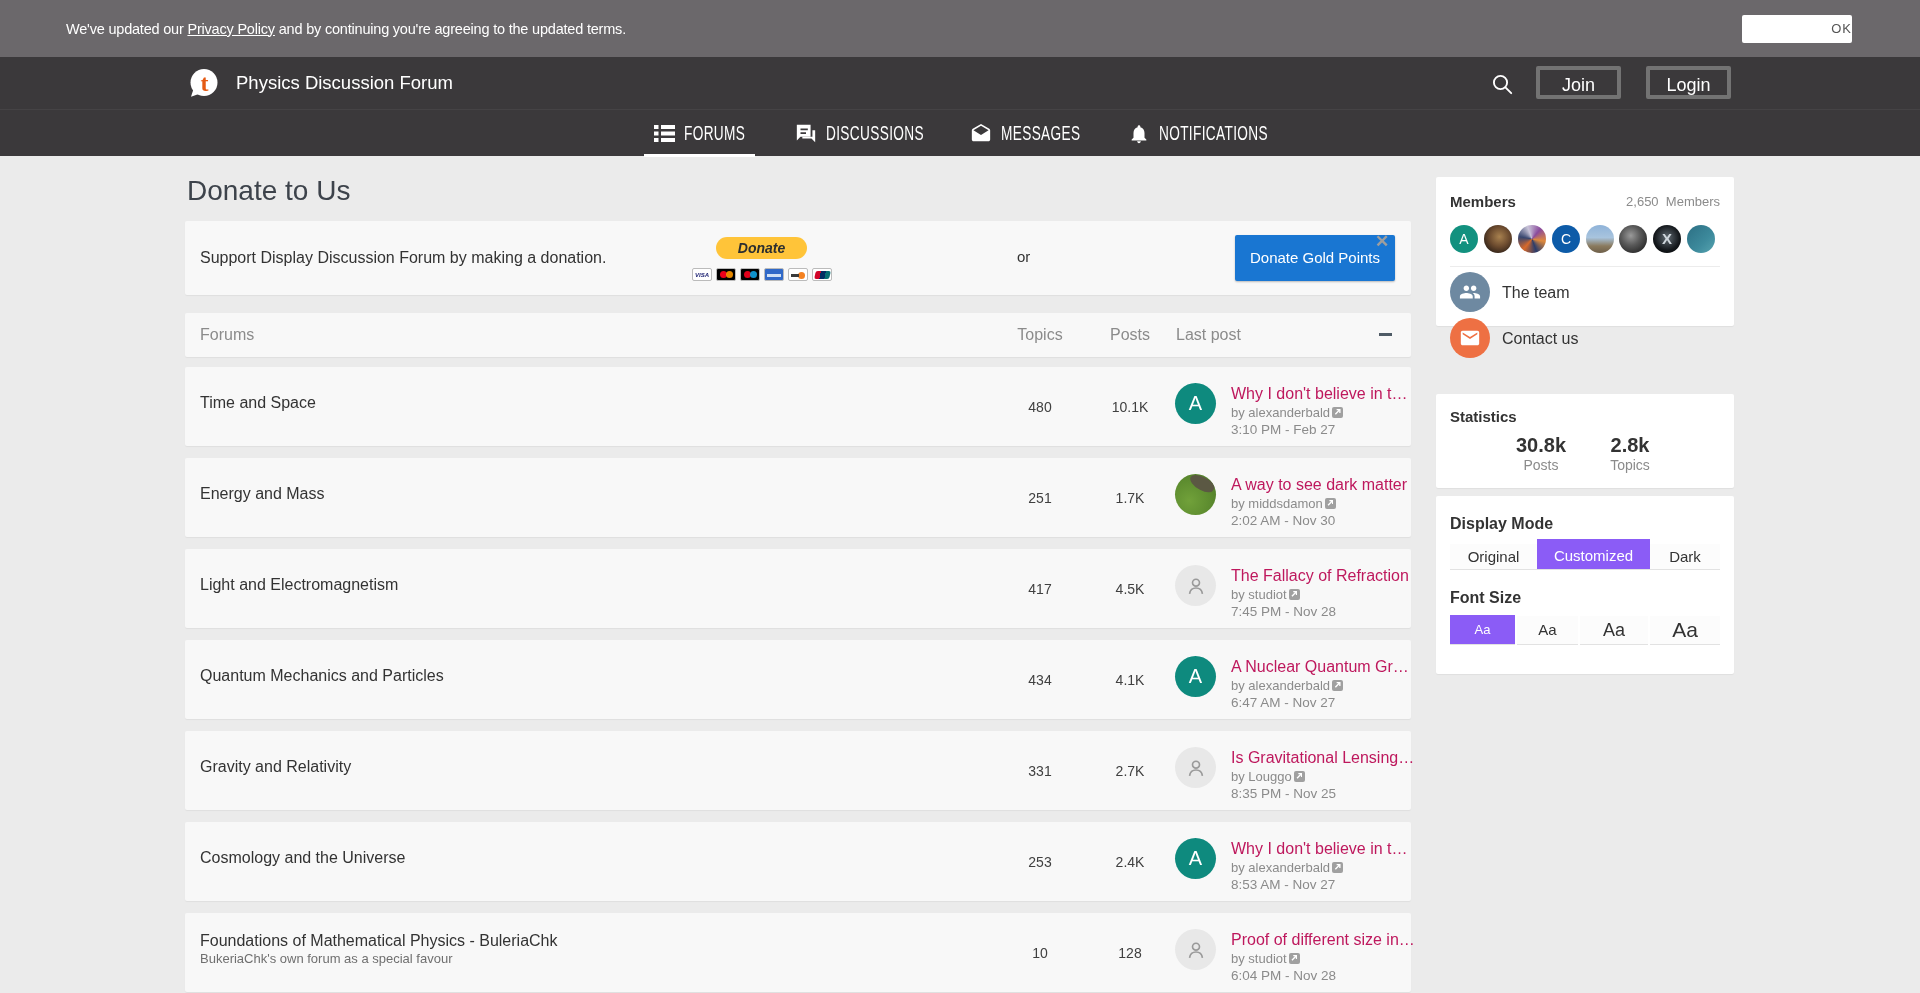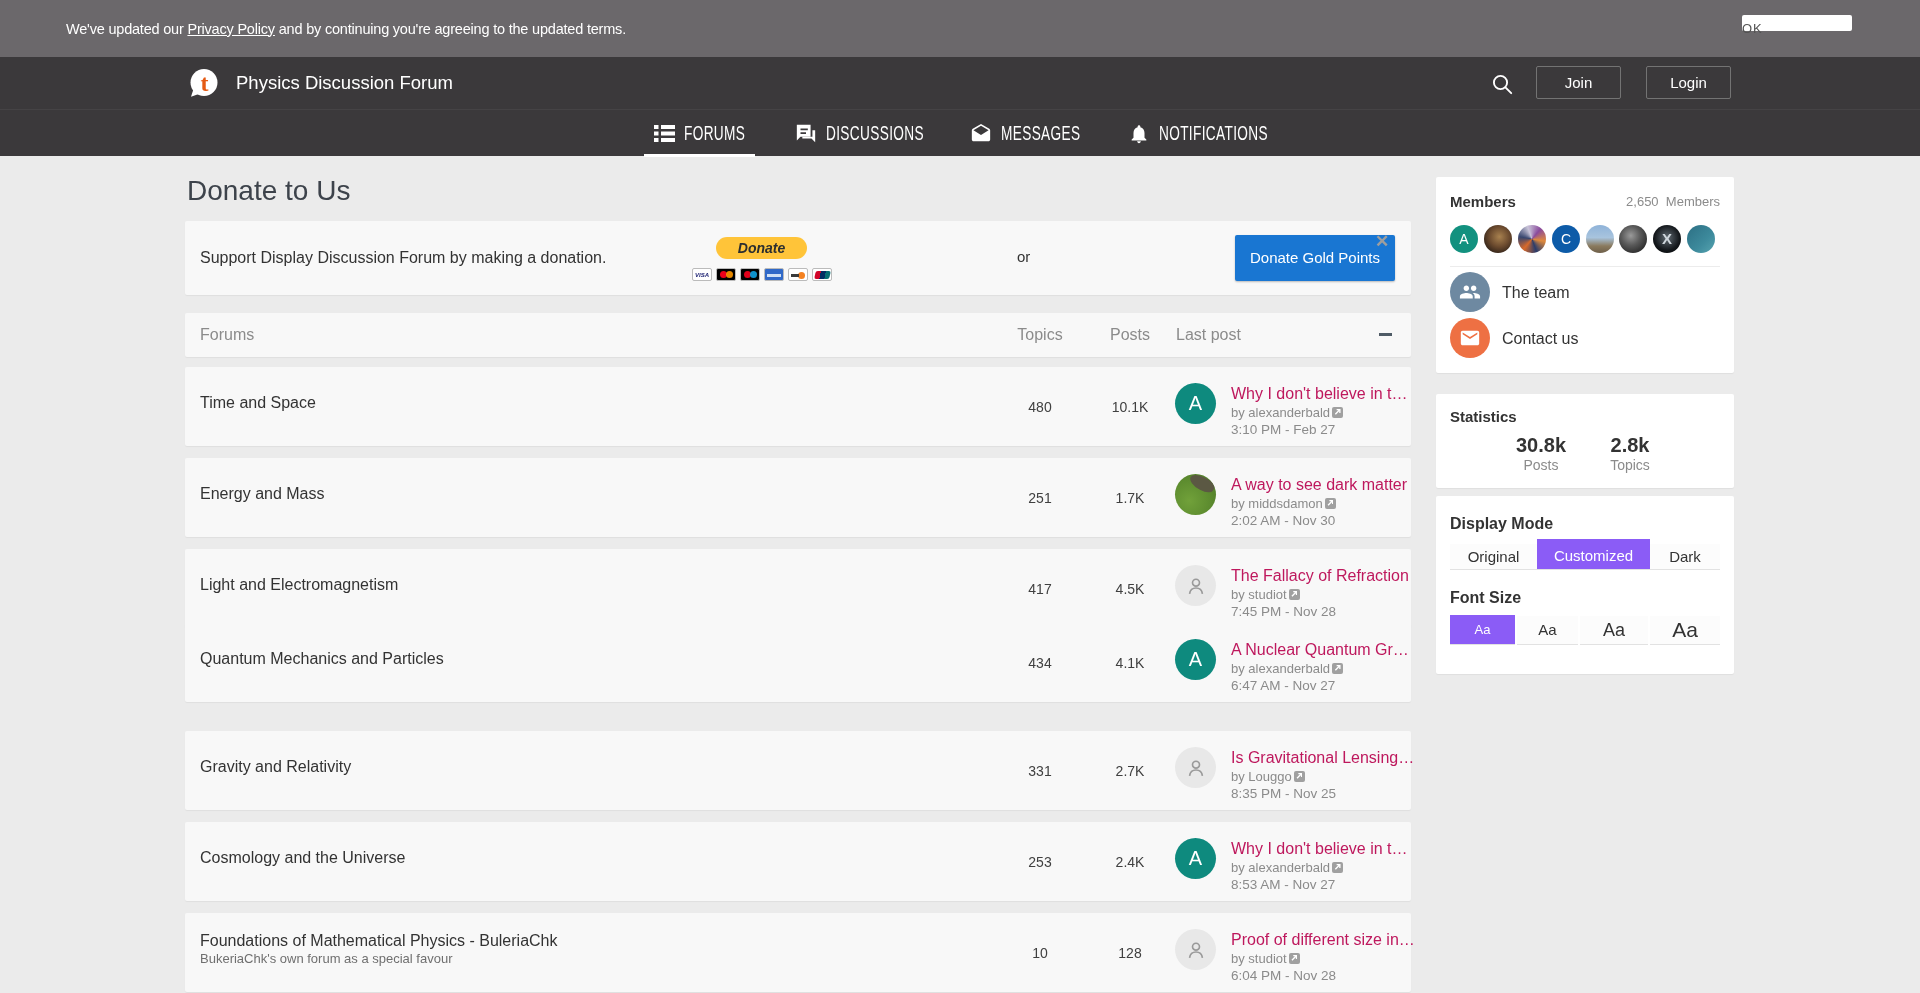--- a/index.html
+++ b/index.html
@@ -4,28 +4,28 @@
 <title>Physics Discussion Forum</title>
 <style>
 * { margin:0; padding:0; box-sizing:border-box; }
 html,body { width:1920px; height:993px; overflow:hidden; }
 body { background:#ebebeb; font-family:"Liberation Sans", sans-serif; position:relative; }
 
 
 .notice { position:absolute; left:0; top:0; width:1920px; height:57px; background:#6b686b; }
 .notice .txt { position:absolute; left:66px; top:50%; transform:translateY(-50%); color:#fff; font-size:14.5px; letter-spacing:-0.2px; }
 .notice .txt a { color:#fff; text-decoration:underline; }
-.okbtn { position:absolute; left:1742px; top:15px; width:110px; height:16px; background:#fff; border-radius:2px; color:#545454; font-size:13px; letter-spacing:1px; text-align:left; line-height:28px; }
+.okbtn { position:absolute; left:1742px; top:15px; width:110px; height:28px; background:#fff; border-radius:2px; color:#545454; font-size:13px; letter-spacing:1px; text-align:right; line-height:28px; }
 
 
 .navbar { position:absolute; left:0; top:57px; width:1920px; height:52px; background:#3b393b; }
 .logo { position:absolute; left:190px; top:12px; width:28px; height:28px; }
 .site-title { position:absolute; left:236px; top:50%; transform:translateY(-50%); color:#fff; font-size:18.5px; white-space:nowrap; }
 .searchicon { position:absolute; left:1491px; top:16px; }
-.navbtn { position:absolute; top:9px; width:85px; height:33px; border:1px solid #737373; border-radius:2px; color:#fff; font-size:15px; text-align:center; line-height:31px; }
+.navbtn { position:absolute; top:9px; width:85px; height:33px; border:4px solid #737373; border-radius:2px; color:#fff; font-size:18px; text-align:center; line-height:31px; }
 .joinbtn { left:1536px; }
 .loginbtn { left:1646px; }
 
 
 .subnav { position:absolute; left:0; top:109px; width:1920px; height:47px; background:#3b393b; border-top:1px solid #454345; }
 .subnav .items { position:absolute; left:0; top:0; width:1920px; height:47px; }
 .nav-item { position:absolute; top:0; height:47px; display:flex; align-items:center; color:#fff; font-size:14px; letter-spacing:.4px; padding:0 10px; }
 .nav-item svg { margin-right:9px; }
 .nav-item .lbl { display:inline-block; font-size:19.5px; letter-spacing:0.5px; transform:scaleX(0.7); transform-origin:left center; white-space:nowrap; overflow:visible; }
 .nav-item.active::after { content:""; position:absolute; left:0; bottom:0; width:100%; height:3px; background:#fff; }
@@ -80,21 +80,21 @@
 .sav3 { background:conic-gradient(from 220deg, #d96a2a, #37456e, #c8c3d8, #8a4a9c, #e08a3c, #2b3c6b, #d96a2a); }
 .sav4 { background:#0d5ba8; color:#fff; font-size:14px; text-align:center; line-height:28px; }
 .sav5 { background:linear-gradient(180deg, #8fb3d9 0%, #a8c4de 45%, #8a7a5e 75%, #6e5f49 100%); }
 .sav6 { background:radial-gradient(circle at 42% 38%, #9a9a9a 0%, #5a5a5a 40%, #1d1d1d 90%); }
 .sav7 { background:radial-gradient(circle at 50% 45%, #606a72 0%, #14181c 60%, #000 100%); color:#cfd6dc; font-size:15px; font-weight:bold; text-align:center; line-height:28px; }
 .sav8 { background:linear-gradient(135deg, #2c6f84 0%, #3d8a9c 60%, #57a4b0 100%); }
 
 
 .sidebar { position:absolute; left:1436px; top:177px; width:298px; }
 .scard { position:absolute; left:0; width:298px; background:#fff; border-radius:2px; box-shadow:0 1px 1px rgba(0,0,0,0.05); }
-.members-card { top:0; height:196px; }
+.members-card { top:0; height:149px; }
 .sc-h { position:absolute; left:14px; font-size:15px; font-weight:bold; color:#333; }
 .mem-count { position:absolute; right:14px; top:17px; font-size:13px; color:#8b8b8b; }
 .avrow { position:absolute; left:14px; top:48px; height:28px; }
 .avrow .sav { position:absolute; top:0; width:28px; height:28px; border-radius:50%; overflow:hidden; }
 .mem-div { position:absolute; left:14px; right:14px; top:89px; border-top:1px solid #ececec; }
 .srow-ico { position:absolute; left:14px; width:40px; height:40px; border-radius:50%; }
 .srow-lbl { position:absolute; left:66px; font-size:16px; color:#333; }
 
 .stats-card { top:217px; height:94px; }
 .stat-num { position:absolute; top:40px; width:90px; text-align:center; font-size:20px; font-weight:bold; color:#333; }
@@ -236,21 +236,21 @@
           <path fill="none" stroke="#9a9a9a" stroke-width="1.8" d="M12 12.2a3.8 3.8 0 1 0 0-7.6 3.8 3.8 0 0 0 0 7.6zm-7 8.3c.6-4.2 3.5-6.3 7-6.3s6.4 2.1 7 6.3"></path>
         </svg>
     </div>
     <div class="lastpost">
       <div class="lp-title">The Fallacy of Refraction</div>
       <div class="lp-by">by studiot<span class="extlink"></span></div>
       <div class="lp-time">7:45 PM - Nov 28</div>
     </div>
   </div>
 
-  <div class="card frow" style="top:467px;">
+  <div class="card frow" style="top:484px;">
     <div class="fname">Quantum Mechanics and Particles</div>
     <div class="num col-topics">434</div>
     <div class="num col-posts">4.1K</div>
     <div class="avatar av-letter">A</div>
     <div class="lastpost">
       <div class="lp-title">A Nuclear Quantum Gr…</div>
       <div class="lp-by">by alexanderbald<span class="extlink"></span></div>
       <div class="lp-time">6:47 AM - Nov 27</div>
     </div>
   </div>

